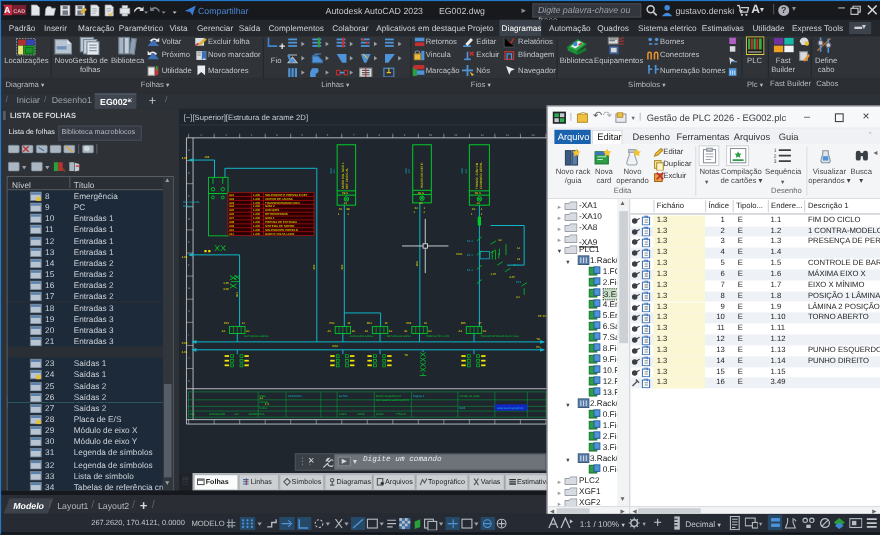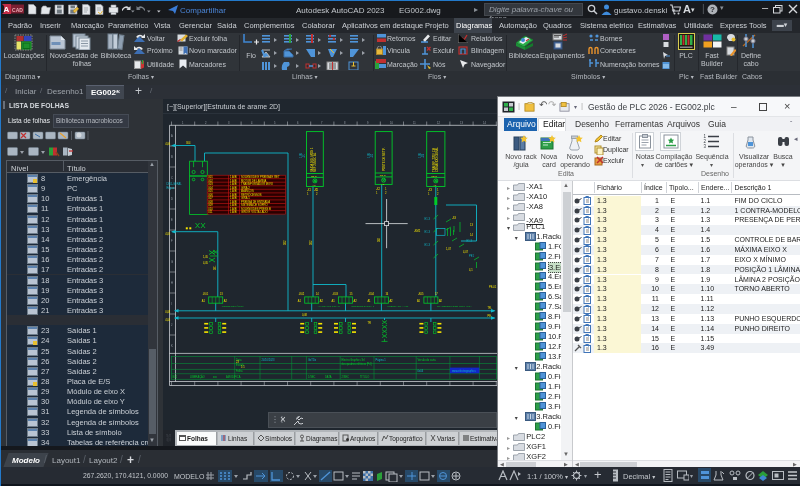--- a/index.html
+++ b/index.html
@@ -1100,20 +1100,25 @@
 </svg>
 
 </div>
 
 <div class="abs" style="left:268px;top:411.5px;width:229px;height:16px;background:#3a3f45;border:1px solid #4a5057">
   <span class="abs" style="left:2px;top:2px;color:#9aa0a8;font-size:8px;letter-spacing:-1px">⋮⋮</span>
   <span class="abs" style="left:11px;top:1px;color:#d6d9dd;font-size:10px">×</span>
   <svg class="ico" style="left:24px;top:3px" width="10" height="10" viewBox="0 0 10 10">
       <path d="M1 9 L5 5 M5 5 a3 3 0 1 0 3 -3 l-2 2 -1.5 -1.5 2 -2 a3 3 0 0 0 -3 3" stroke="#c9ccd1" fill="none"></path>
     </svg>
+  <div class="abs" style="left:35px;top:0;width:192px;height:14px;background:#6e7379">
+    <span class="abs" style="left:3px;top:2.5px;width:12px;height:9px;background:#565b61;border:1px solid #8a8f95;font-size:6px;color:#d6d9dd;text-align:center;line-height:9px">▶</span>
+    <span class="abs" style="left:17px;top:3px;font-size:7px;color:#d6d9dd">▾</span>
+    <span class="abs" style="left:26px;top:1.5px;font-size:7px;font-style:italic;color:#e8eaed;font-family:'Liberation Mono',monospace">Digite um comando</span>
+  </div>
 </div>
 
 <div class="abs" id="tabstrip" style="left:163px;top:430px;width:334px;height:16px;background:#20242a">
   <span class="abs" style="left:3px;top:4px;color:#6a7079;font-size:7px">░</span>
   <div class="abs" style="left:12px;top:0;width:322px;height:16px;background:#b2b6ba"></div>
   <style>#tabstrip .dt{position:absolute;top:1.5px;height:13.5px;font-size:6.5px;color:#222;line-height:13px;border-right:1px solid #9b9ea1;padding-left:10px;background:#cdd0d3}</style>
   <div class="dt" style="left:14px;width:40px;background:#fafbfb;font-weight:bold">Folhas</div>
   <div class="dt" style="left:55px;width:36px">Linhas</div>
   <div class="dt" style="left:92px;width:40px">Símbolos</div>
   <div class="dt" style="left:133px;width:43px">Diagramas</div>

